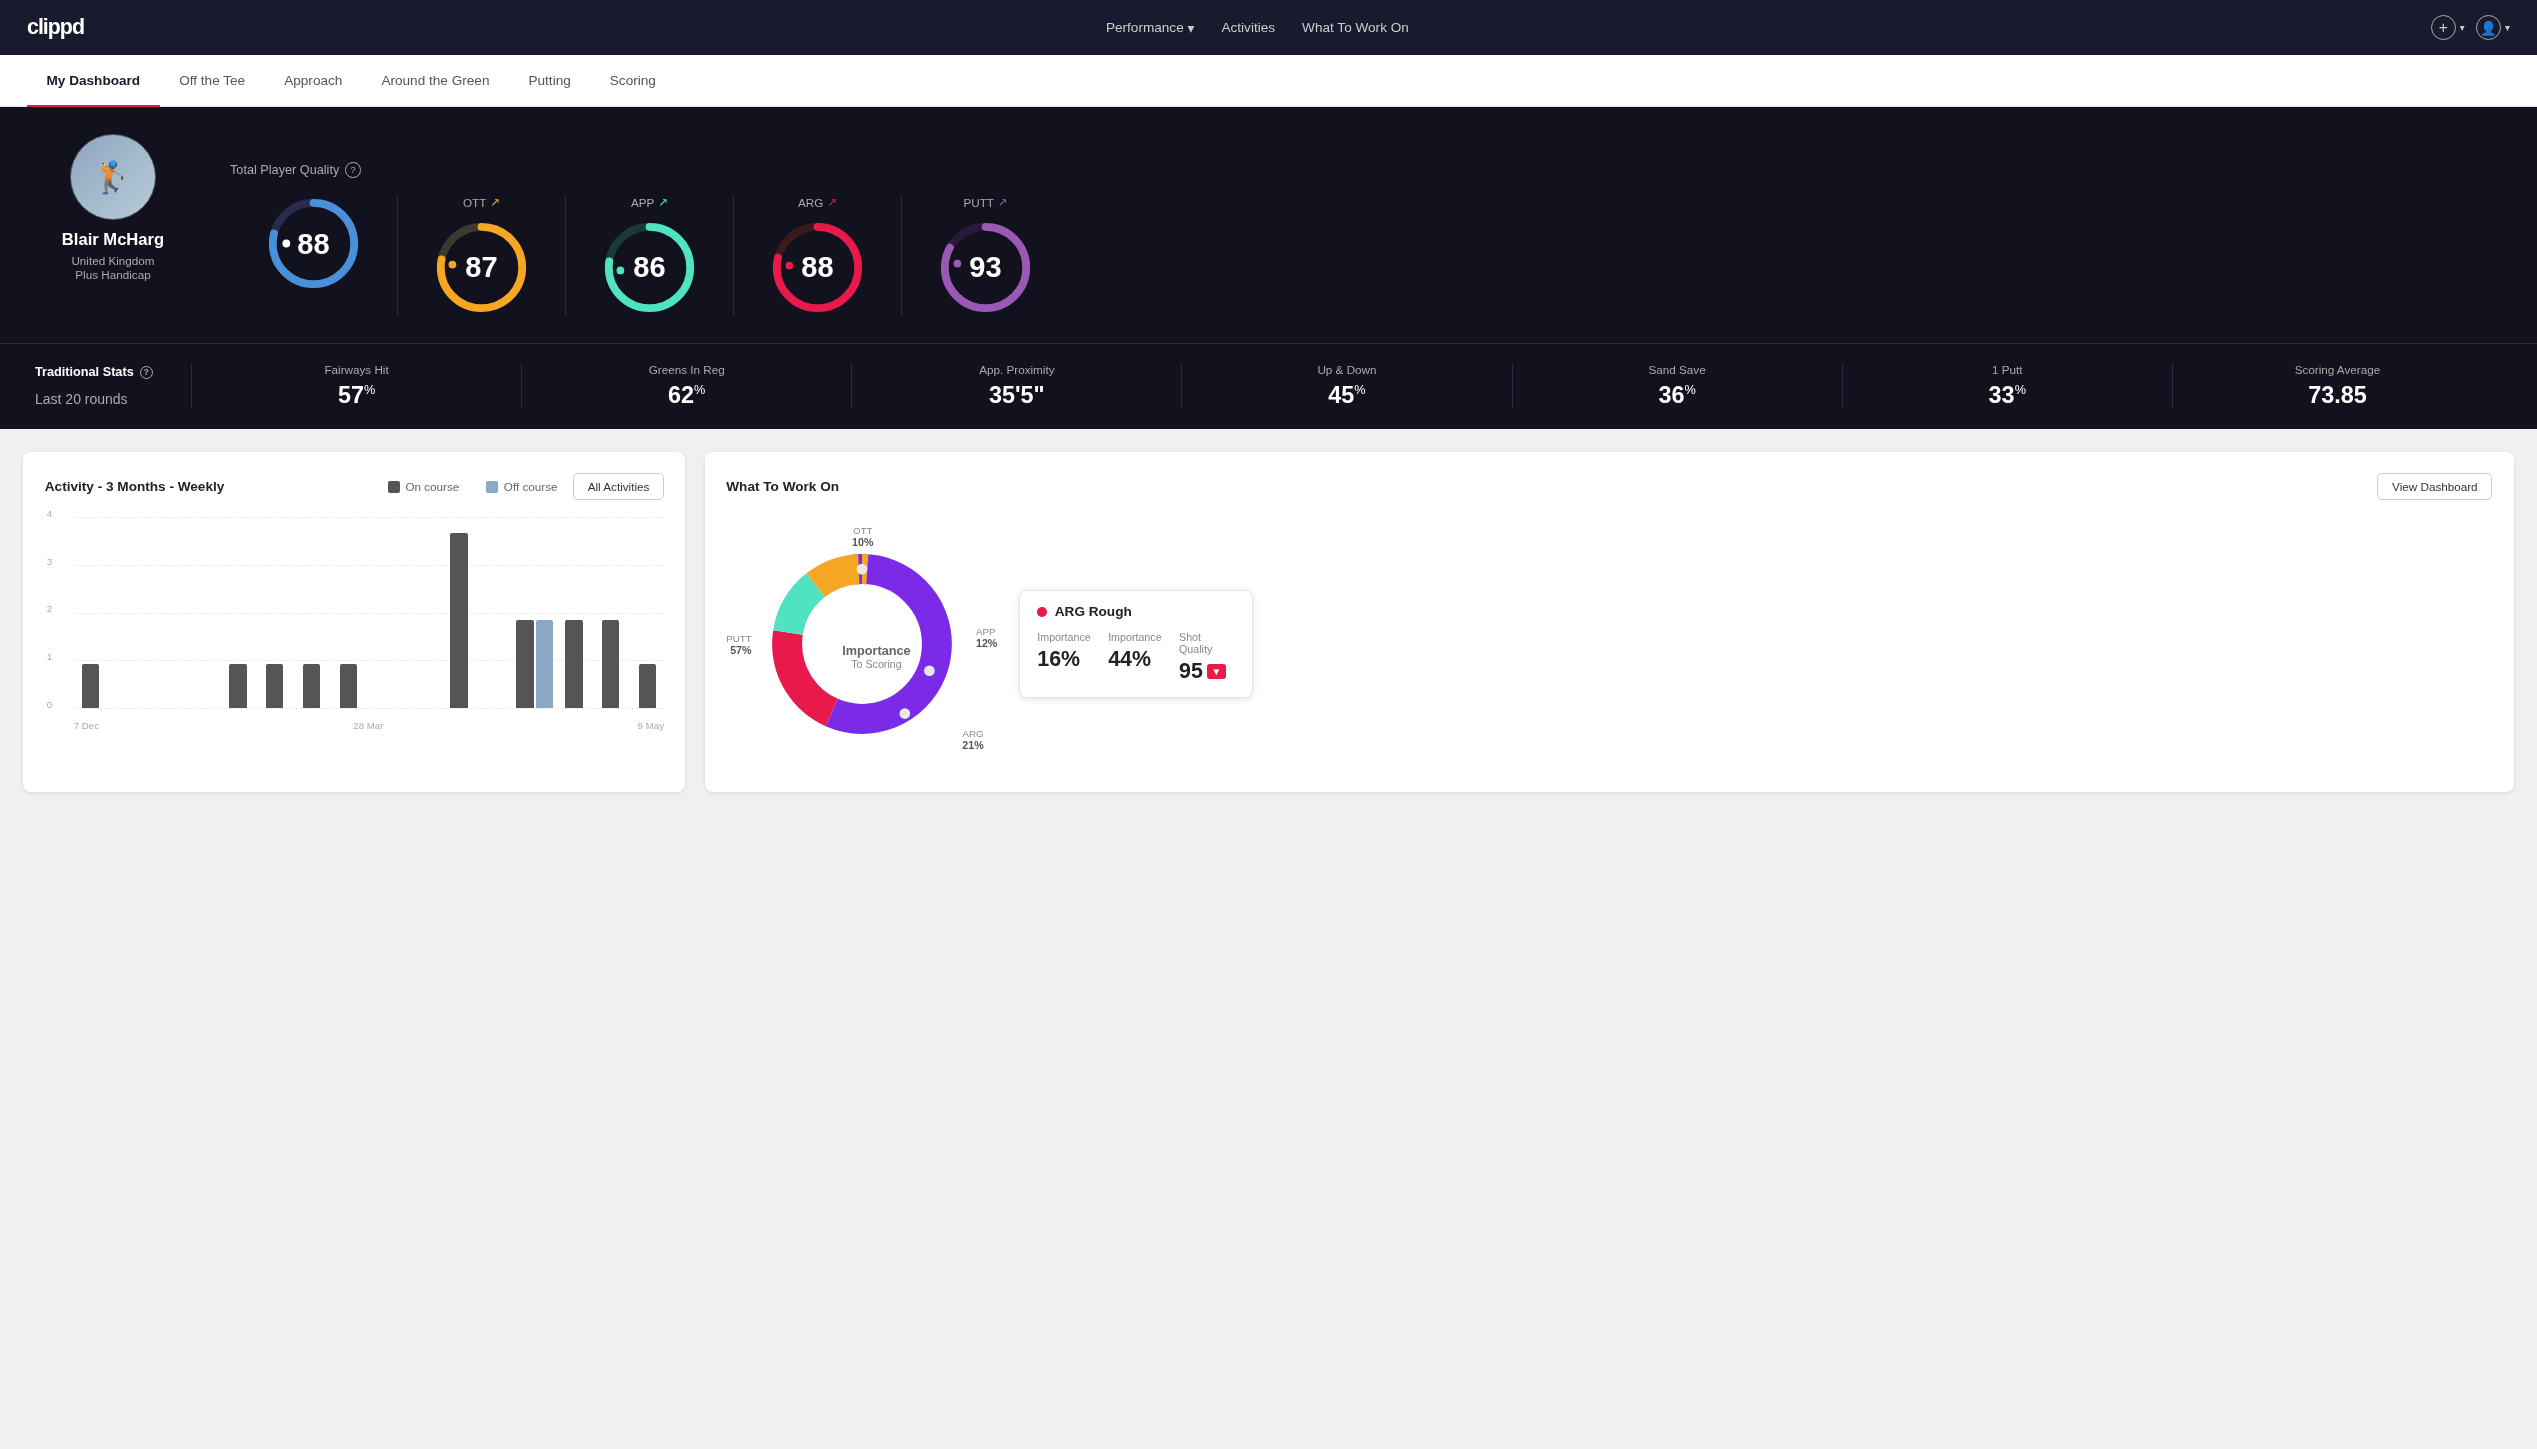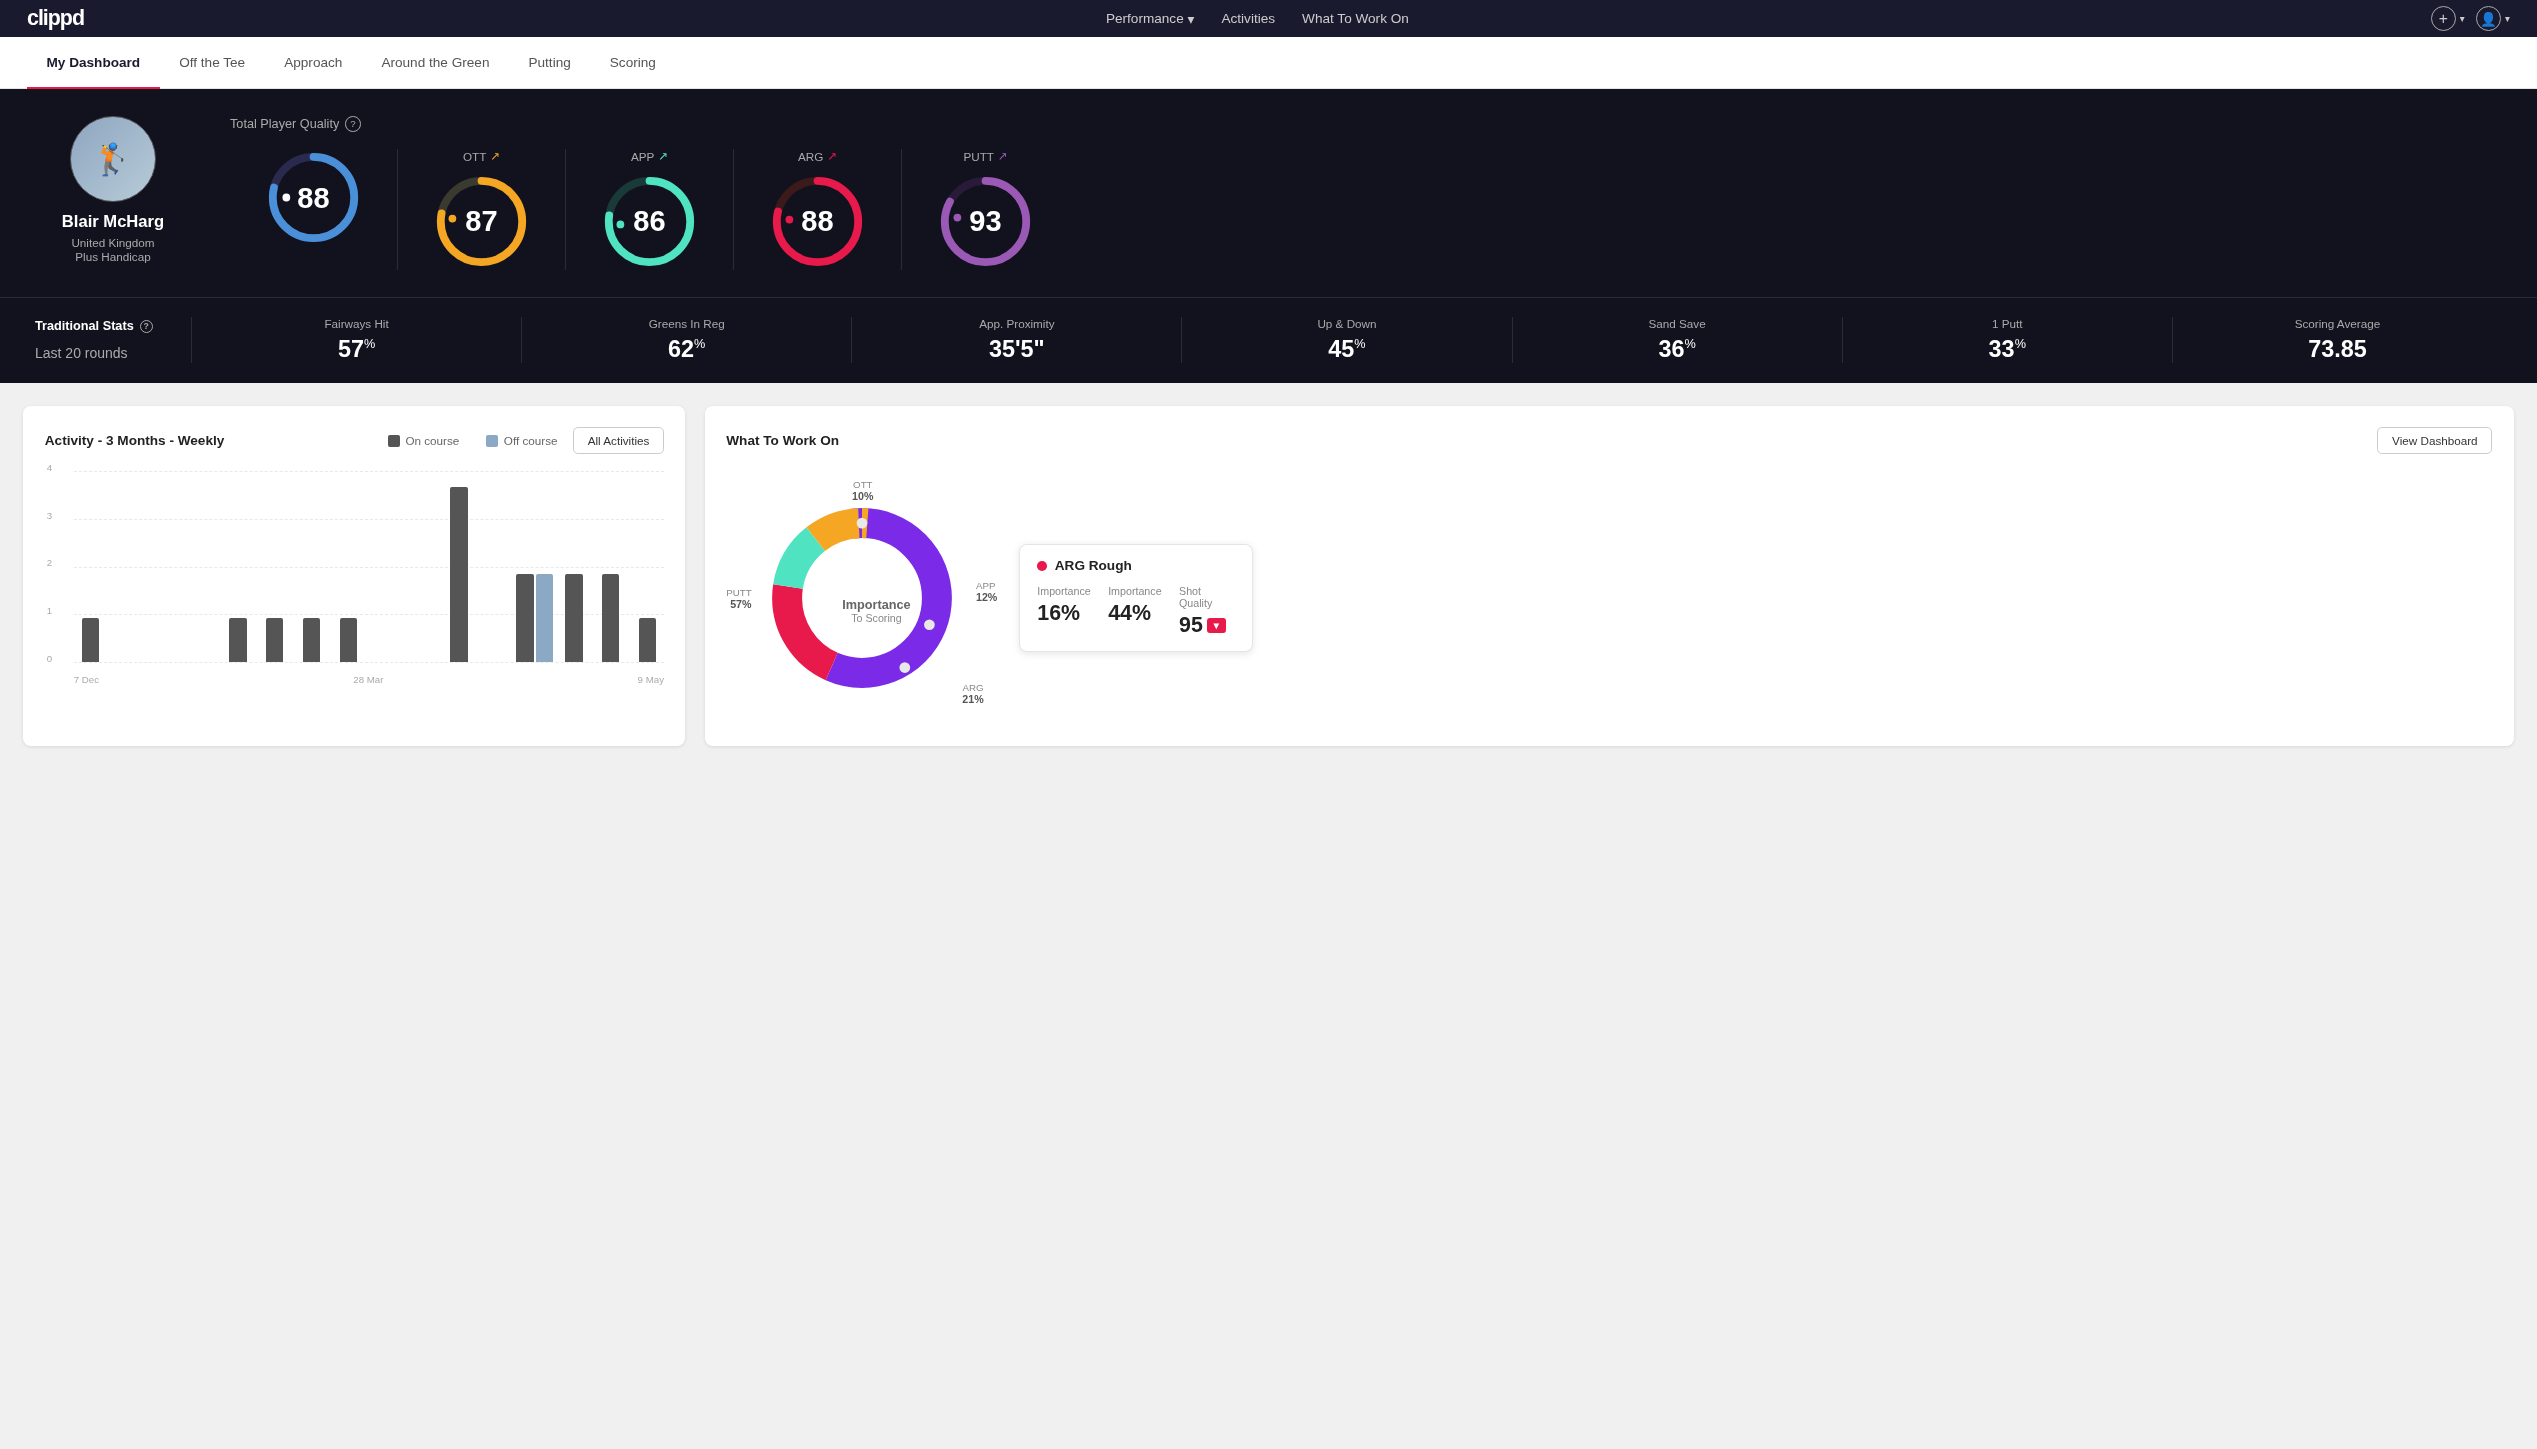--- a/index.html
+++ b/index.html
@@ -4,21 +4,21 @@
   <style>
     * { box-sizing: border-box; margin: 0; padding: 0; }
     body { font-family: -apple-system, BlinkMacSystemFont, 'Segoe UI', sans-serif; background: #f0f0f0; }
 
     
     .top-nav {
       background: #1a1a2e;
       display: flex;
       align-items: center;
       padding: 0 27px;
-      height: 37px;
+      height: 55px;
       justify-content: space-between;
     }
     .logo { color: #e8194b; font-size: 21.4px; font-weight: 800; letter-spacing: -1px; }
     .logo span { color: #fff; }
     .nav-links { display: flex; gap: 27px; align-items: center; }
     .nav-link { color: #ccc; font-size: 13.6px; cursor: pointer; text-decoration: none; display: flex; align-items: center; gap: 3.9px; }
     .nav-right { display: flex; gap: 11.7px; align-items: center; }
     .nav-icon-btn { color: #ccc; cursor: pointer; font-size: 19.5px; display: flex; align-items: center; gap: 3.9px; }
 
     
@@ -51,21 +51,21 @@
       width: 86px; height: 86px; border-radius: 50%;
       background: linear-gradient(135deg, #8da5c0 0%, #b8ccd8 100%);
       overflow: hidden; display: flex; align-items: center; justify-content: center;
       border: 1.9px solid #555; margin-bottom: 9.7px;
       font-size: 31px;
     }
     .player-name { font-size: 16.6px; font-weight: 700; margin-bottom: 3.9px; }
     .player-country { color: #aaa; font-size: 11.7px; margin-bottom: 1.9px; }
     .player-handicap { color: #aaa; font-size: 11.7px; }
 
-    .tpq-section { flex: 1; }
+    .tpq-section { flex: 1; margin-top: 28px; }
     .tpq-label { color: #aaa; font-size: 12.7px; margin-bottom: 17.5px; display: flex; align-items: center; gap: 5.8px; }
     .tpq-label .help-icon { width: 15.6px; height: 15.6px; border: 1px solid #aaa; border-radius: 50%; display: inline-flex; align-items: center; justify-content: center; font-size: 9.7px; color: #aaa; }
 
     .scores-row { display: flex; gap: 0; }
     .score-item { display: flex; flex-direction: column; align-items: center; padding: 0 35px; border-right: 1px solid #2a2a3e; }
     .score-item:last-child { border-right: none; }
     .score-label { font-size: 11.7px; color: #aaa; margin-bottom: 9.7px; display: flex; align-items: center; gap: 3.9px; }
     .score-circle { position: relative; width: 97px; height: 97px; }
     .score-number { position: absolute; top: 50%; left: 50%; transform: translate(-50%, -50%); font-size: 29px; font-weight: 700; color: #fff; }
 

